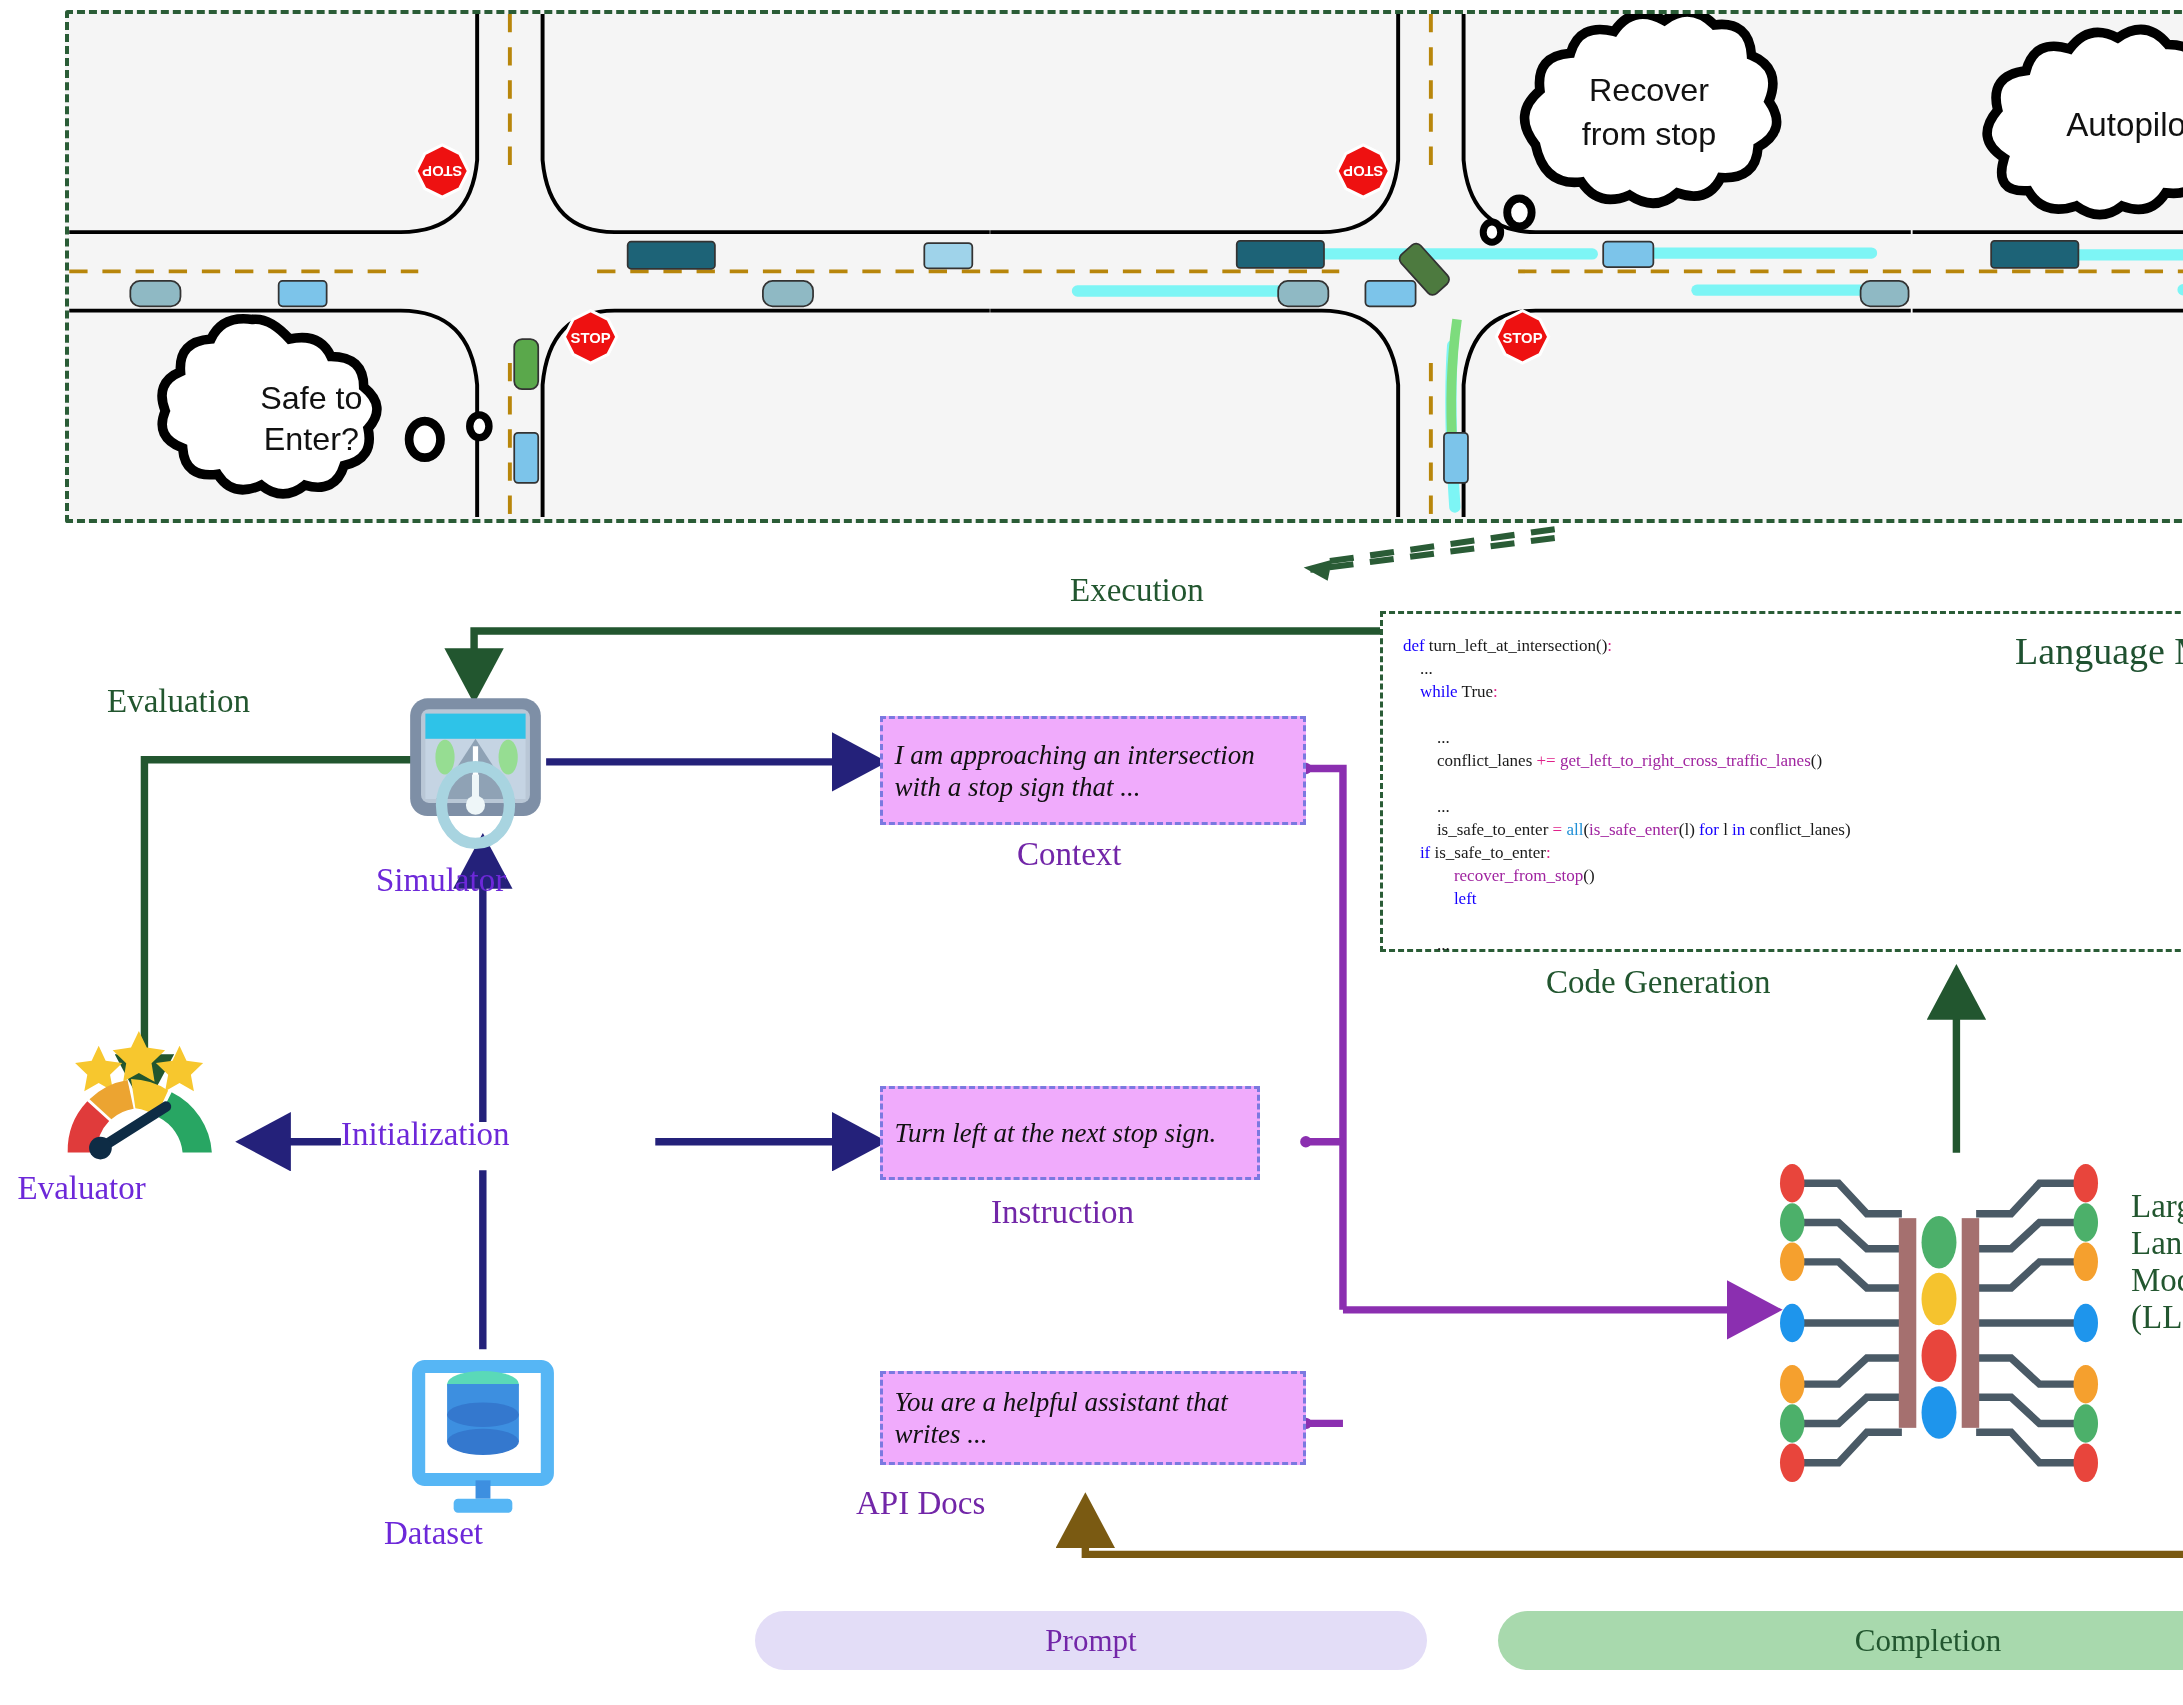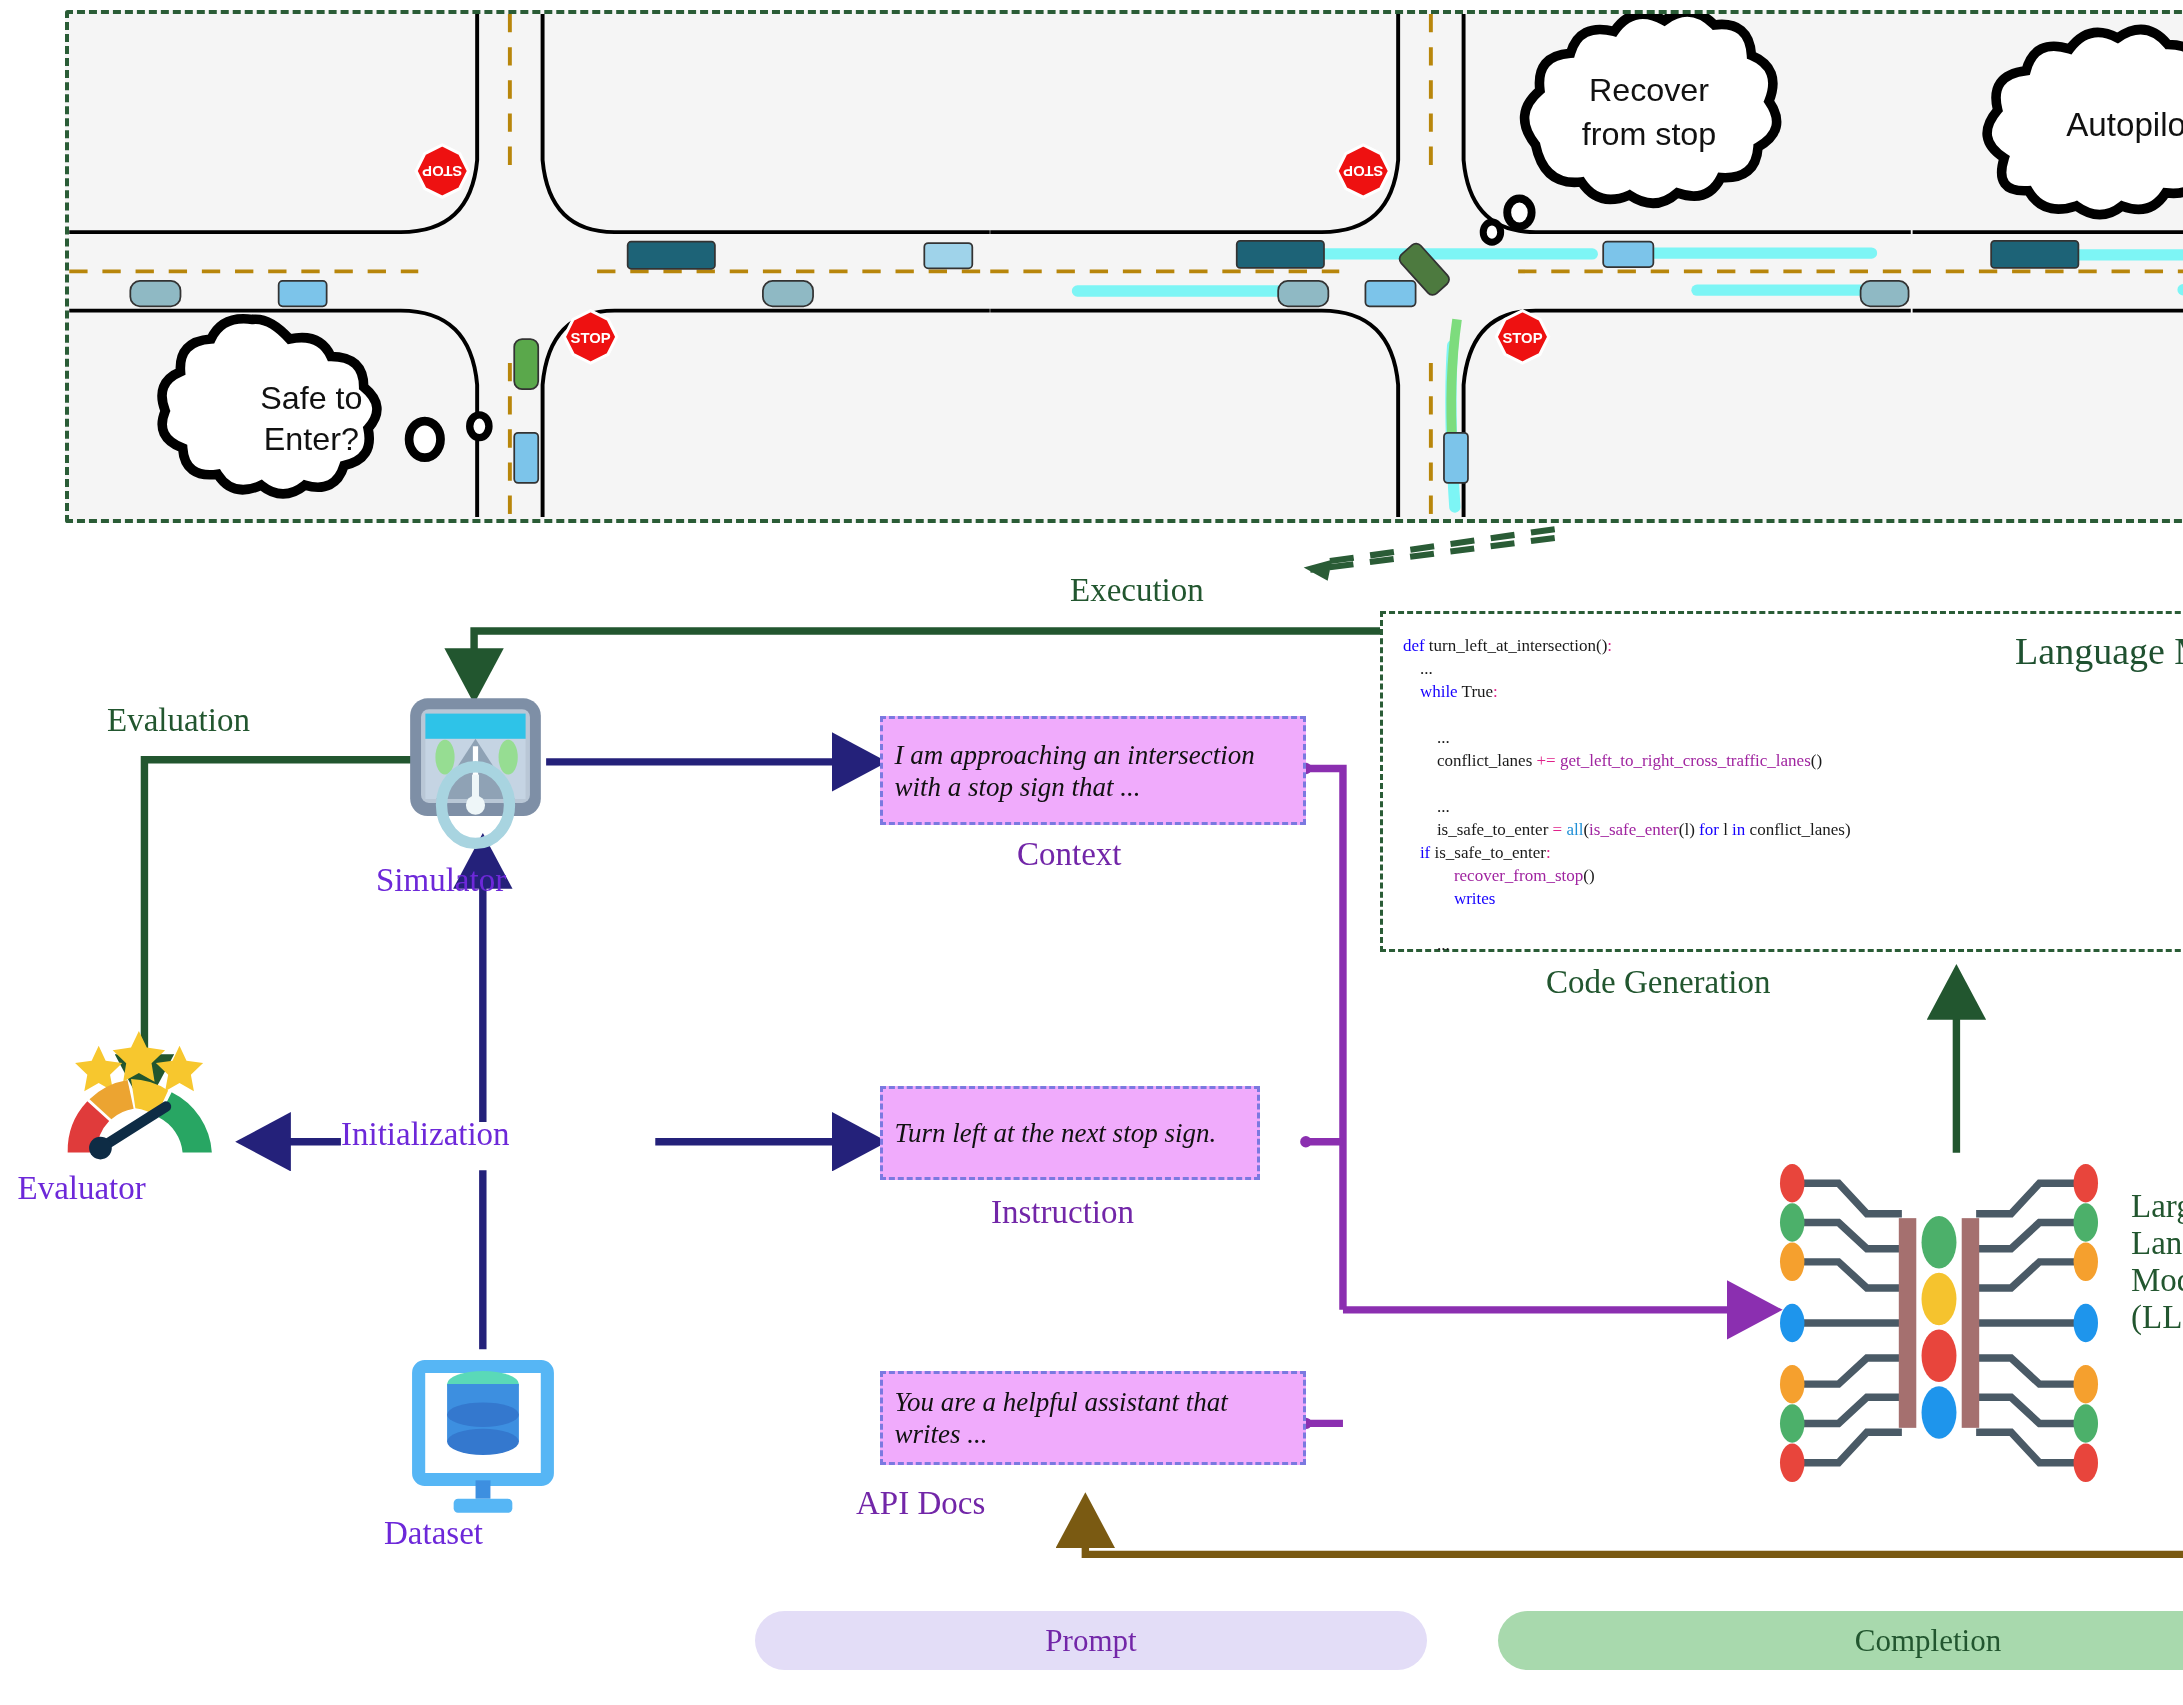--- a/index.html
+++ b/index.html
@@ -240,37 +240,37 @@
   <circle cx="2990" cy="1760" r="13" fill="#8b2fb0"></circle>
   <circle cx="2990" cy="2615" r="13" fill="#8b2fb0"></circle>
   <circle cx="2990" cy="3260" r="13" fill="#8b2fb0"></circle>
 
   <path d="M4480 2640 V2230" stroke="#22562f" stroke-width="17" fill="none" marker-end="url(#ag)"></path>
 
   <path d="M6145 3400 V3560 H2485 V3440" stroke="#7a5a12" stroke-width="17" fill="none" marker-end="url(#ao)"></path>
 </svg>
 
 <div class="abs glabel" style="left:1070px;top:572px;">Execution</div>
-<div class="abs glabel" style="left:107px;top:702px;">Evaluation</div>
+<div class="abs glabel" style="left:107px;top:683px;">Evaluation</div>
 <div class="abs blabel" style="left:341px;top:1116px;">Initialization</div>
 <div class="abs glabel" style="left:1546px;top:964px;text-align:center;">Code Generation</div>
 
 <div class="abs" id="code-box">
   <pre id="code-pre"><span class="kw">def</span> turn_left_at_intersection()<span class="op">:</span>
     ...
     <span class="kw">while</span> True<span class="op">:</span>
 
         ...
         conflict_lanes <span class="op">+=</span> <span class="fn">get_left_to_right_cross_traffic_lanes</span>()
 
         ...
         is_safe_to_enter <span class="op">=</span> <span class="bi">all</span>(<span class="fn">is_safe_enter</span>(l) <span class="kw">for</span> l <span class="kw">in</span> conflict_lanes)
     <span class="kw">if</span> is_safe_to_enter<span class="op">:</span>
             <span class="fn">recover_from_stop</span>()
-            <span class="kw">writes</span>
+            <span class="kw">left</span>
 
         ...</pre>
 </div>
 <div class="abs" id="lmp-title">Language Model Program</div>
 
 <div class="abs" style="left:384px;top:694px;width:183px;height:157px;">
   <svg viewBox="0 0 420 360">
     <rect x="60" y="10" width="300" height="270" rx="40" fill="#7e8fa6"></rect>
     <rect x="85" y="35" width="250" height="215" rx="18" fill="#b9c7d6"></rect>
     <rect x="95" y="45" width="230" height="58" fill="#2ec3e8"></rect>

